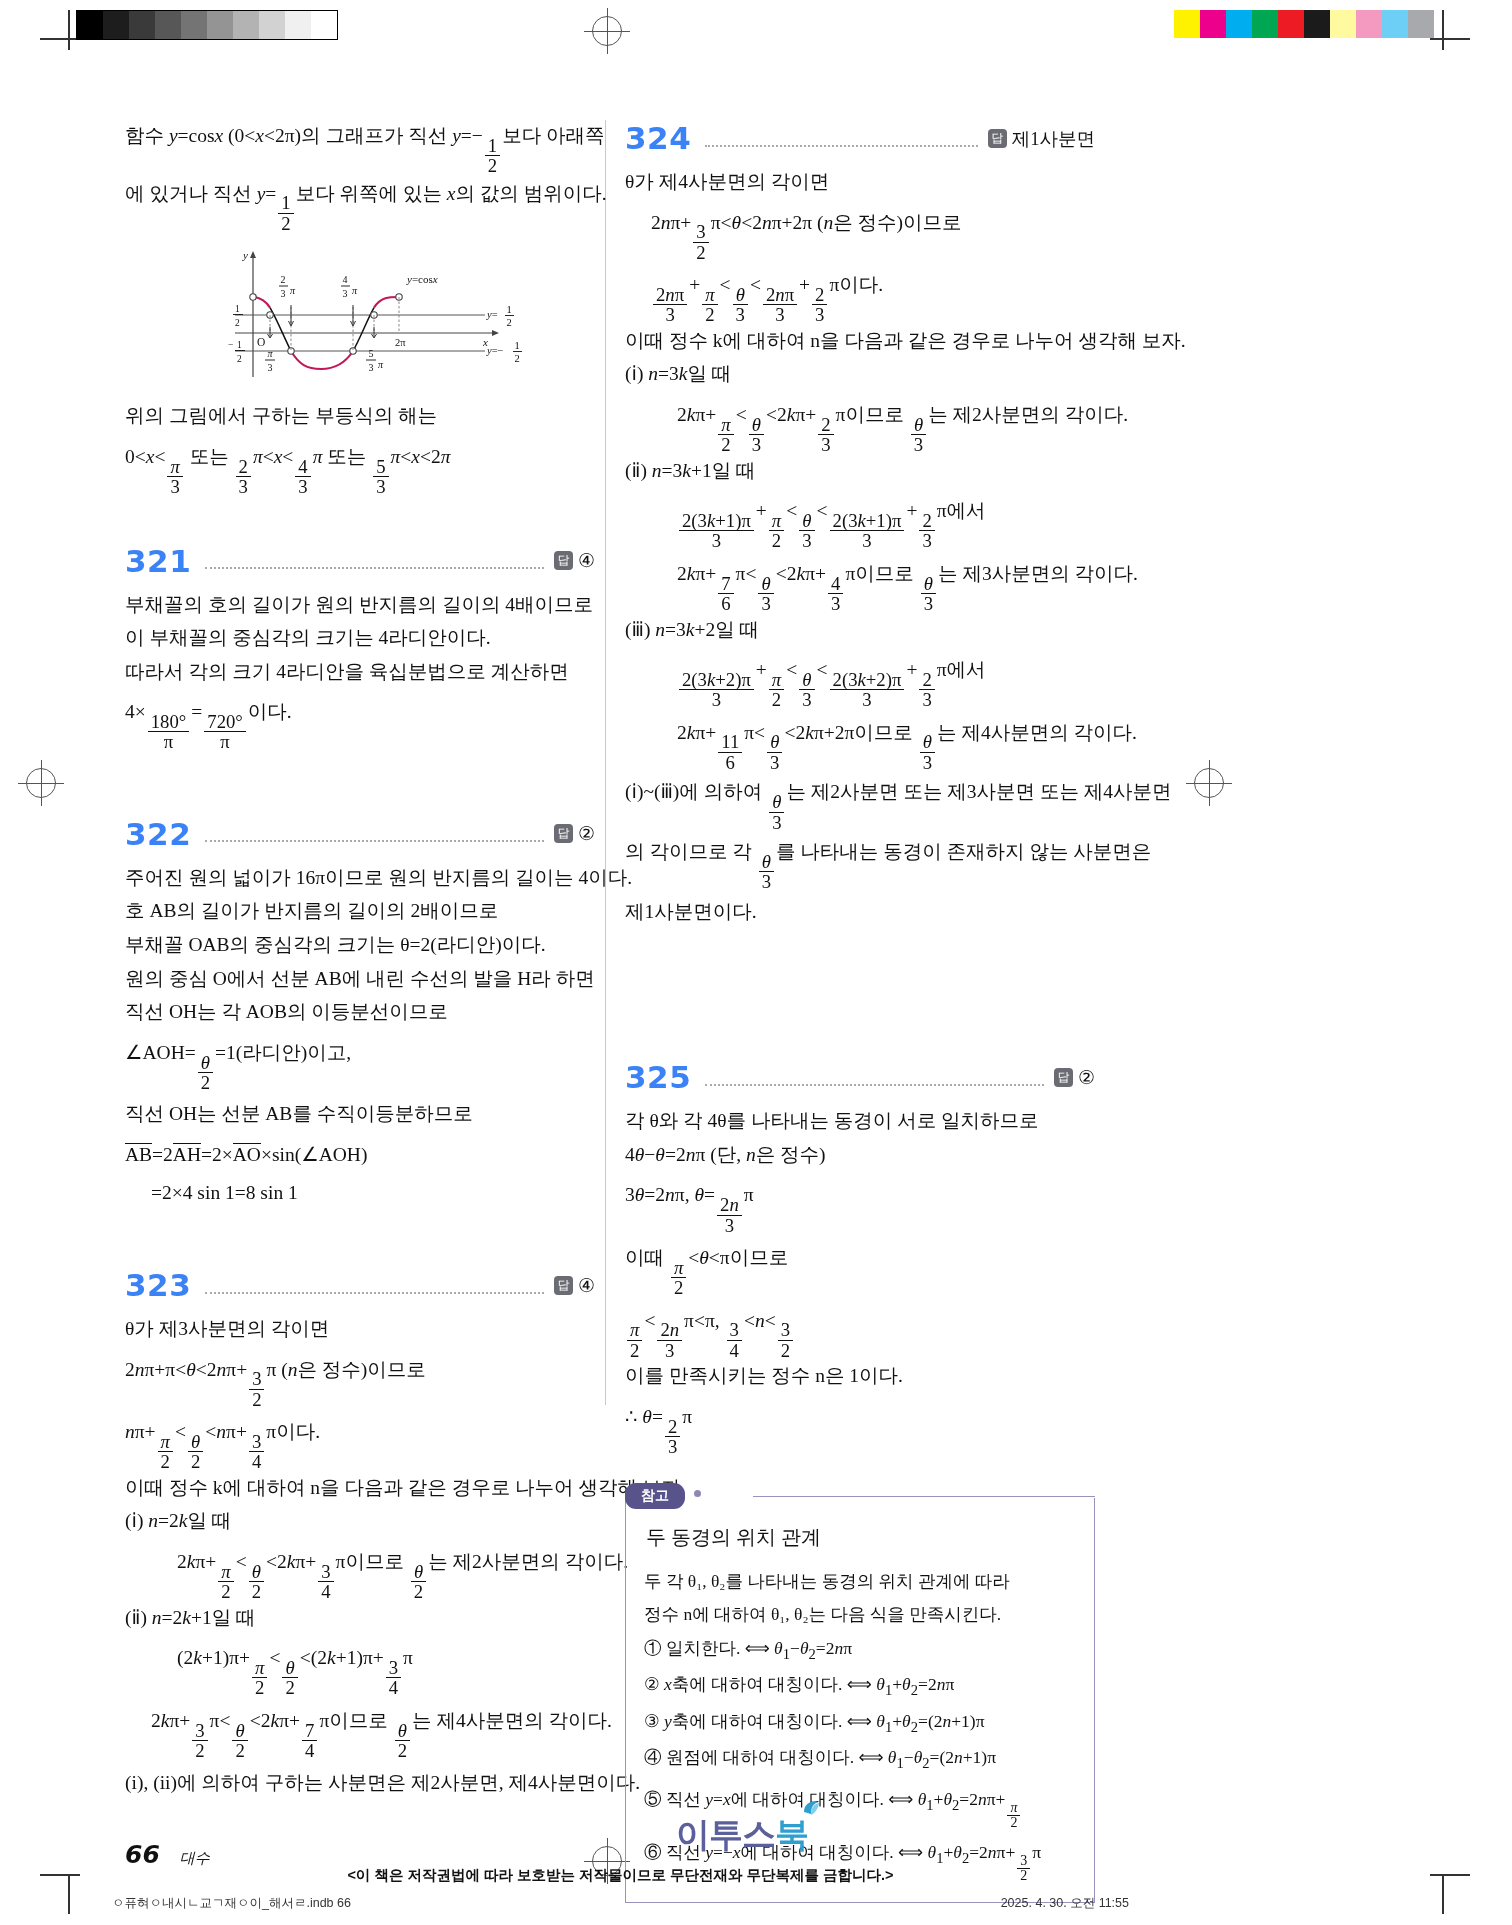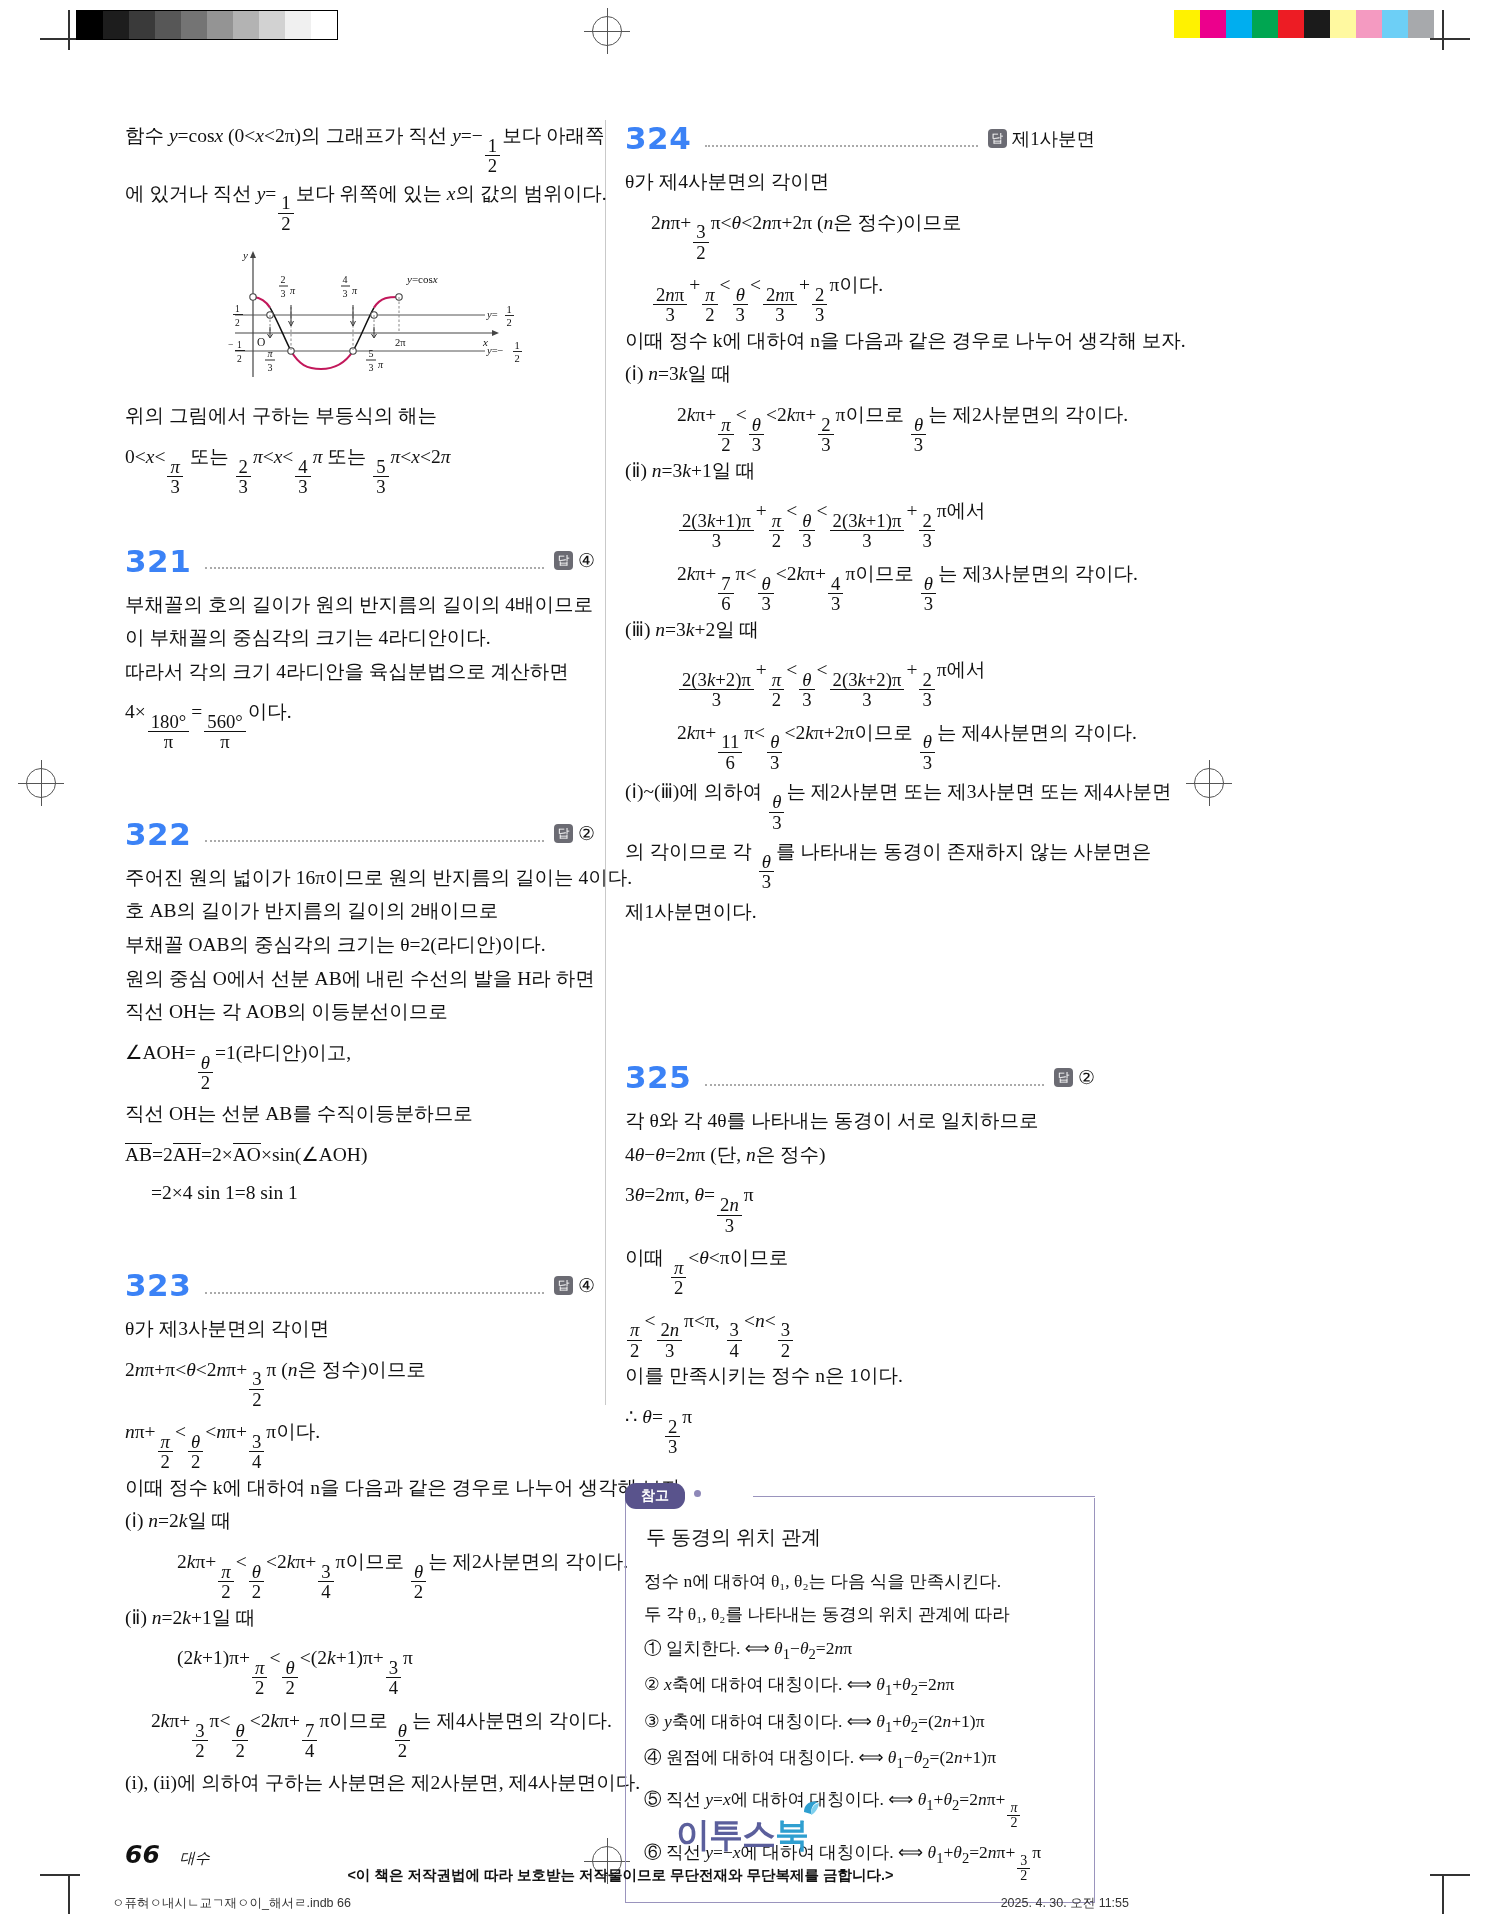--- a/index.html
+++ b/index.html
@@ -281,21 +281,21 @@
       </span>
     </div>
     <div class="line">부채꼴의 호의 길이가 원의 반지름의 길이의 4배이므로</div>
     <div class="line">이 부채꼴의 중심각의 크기는 4라디안이다.</div>
     <div class="line">따라서 각의 크기 4라디안을 육십분법으로 계산하면</div>
     <div class="mathline">
       <span>4×</span><span class="frac">
           <span class="num">180°</span>
           <span class="den">π</span>
         </span><span>=</span><span class="frac">
-          <span class="num">560°</span>
+          <span class="num">720°</span>
           <span class="den">π</span>
         </span><span>이다.</span>
     </div>
 
     <div class="gap" style="height:64px;"></div>
 
     <div class="qhead">
       <span class="qnum">322</span>
       <span class="dots"></span>
       <span class="ansbadge">
@@ -577,22 +577,22 @@
           <span class="num">2</span>
           <span class="den">3</span>
         </span>π
     </div>
 
     <div class="note-wrap">
       <span class="note-tab">참고</span><span class="note-dot"></span>
       <div class="note-rule"></div>
       <div class="note-box">
         <div class="note-title">두 동경의 위치 관계</div>
+        <div class="note-line">두 각 θ₁, θ₂를 나타내는 동경의 위치 관계에 따라</div>
         <div class="note-line">정수 n에 대하여 θ₁, θ₂는 다음 식을 만족시킨다.</div>
-        <div class="note-line">두 각 θ₁, θ₂를 나타내는 동경의 위치 관계에 따라</div>
 
         <div class="note-line">
           <span>①</span> <span>일치한다.</span> <span>⟺</span> <span class="mi">θ</span><sub>1</sub>−<span class="mi">θ</span><sub>2</sub>=2<span class="mi">n</span>π
         </div>
         <div class="note-line">
           <span>②</span> <span class="mi">x</span>축에 대하여 대칭이다. <span>⟺</span> <span class="mi">θ</span><sub>1</sub>+<span class="mi">θ</span><sub>2</sub>=2<span class="mi">n</span>π
         </div>
         <div class="note-line">
           <span>③</span> <span class="mi">y</span>축에 대하여 대칭이다. <span>⟺</span> <span class="mi">θ</span><sub>1</sub>+<span class="mi">θ</span><sub>2</sub>=(2<span class="mi">n</span>+1)π
         </div>

